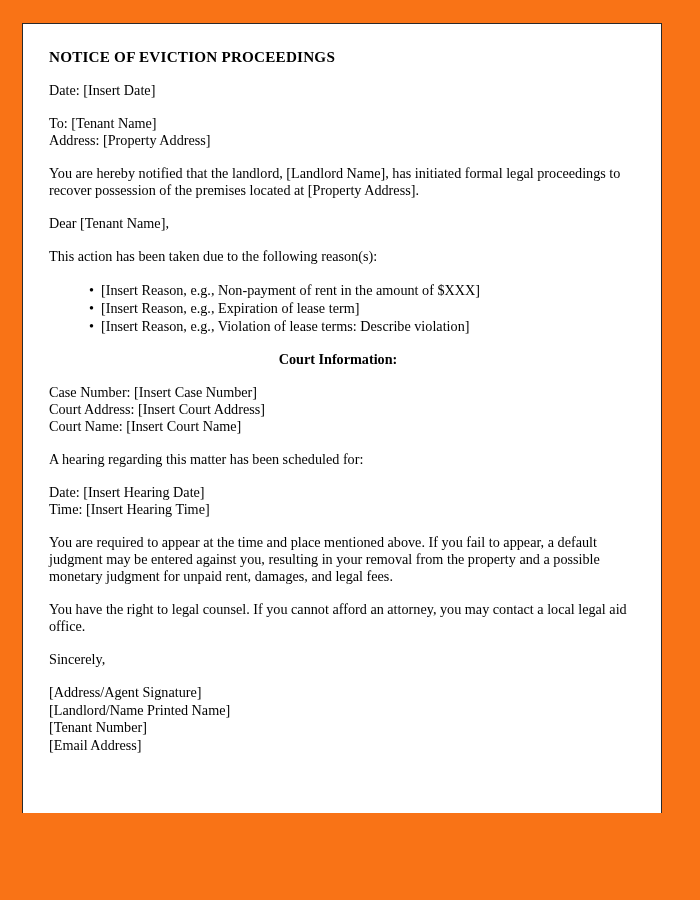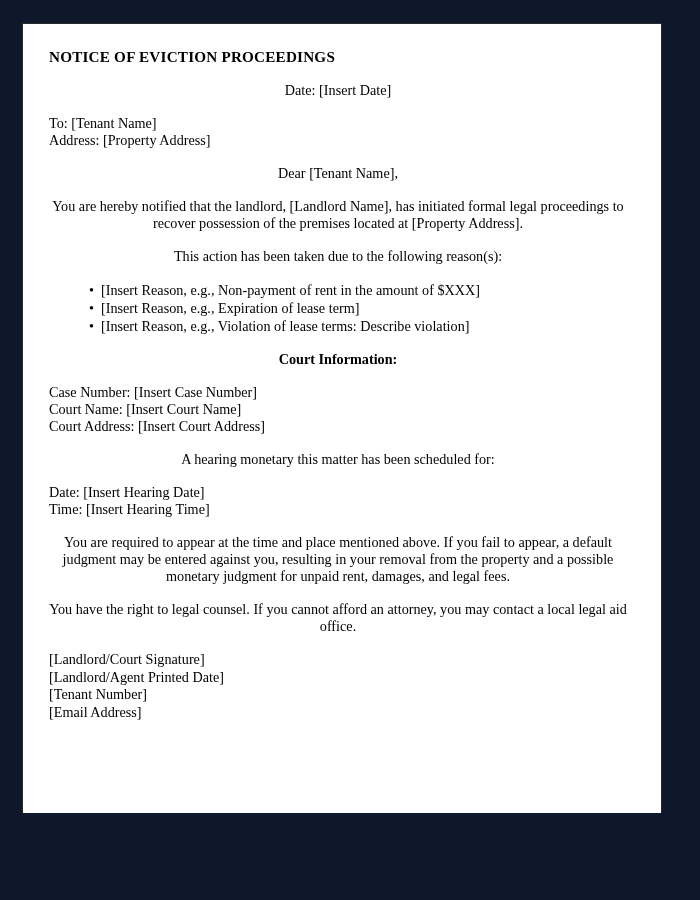--- a/index.html
+++ b/index.html
@@ -13,21 +13,21 @@
     height: 900px;
     overflow: hidden;
     font-family: "Liberation Serif", "DejaVu Serif", serif;
     color: #000000;
     -webkit-font-smoothing: antialiased;
   }
   .page-canvas {
     position: relative;
     width: 700px;
     height: 900px;
-    background: #0f172a;
+    background: #f97316;
   }
   
   .doc-frame {
     position: absolute;
     left: 22px;
     top: 23px;
     width: 640px;
     height: 790px;
     box-sizing: border-box;
     border-top: 1.6px solid #2a2a2a;
@@ -46,21 +46,21 @@
   }
   .doc-title {
     font-size: 15.2px;
     font-weight: bold;
     line-height: 19px;
     letter-spacing: 0.2px;
     margin: 0 0 16px 0;
   }
   .para {
     margin: 0 0 16px 0;
-    text-align: center;
+    text-align: left;
   }
   .para:last-child {
     margin-bottom: 0;
   }
   .block {
     margin: 8px 0 16px 0;
   }
   .block .line {
     display: block;
     line-height: 17px;
@@ -101,23 +101,23 @@
 
       <div class="doc-title">NOTICE OF EVICTION PROCEEDINGS</div>
 
       <div class="para">Date: [Insert Date]</div>
 
       <div class="block">
         <span class="line">To: [Tenant Name]</span>
         <span class="line">Address: [Property Address]</span>
       </div>
 
+      <div class="para">You are hereby notified that the landlord, [Landlord Name], has initiated formal legal proceedings to recover possession of the premises located at [Property Address].</div>
+
       <div class="para">Dear [Tenant Name],</div>
-
-      <div class="para">You are hereby notified that the landlord, [Landlord Name], has initiated formal legal proceedings to recover possession of the premises located at [Property Address].</div>
 
       <div class="para">This action has been taken due to the following reason(s):</div>
 
       <ul class="reason-list">
         <li>
           <span class="bullet-marker">•</span>
           <span>[Insert Reason, e.g., Non-payment of rent in the amount of $XXX]</span>
         </li>
         <li>
           <span class="bullet-marker">•</span>
@@ -126,38 +126,39 @@
         <li>
           <span class="bullet-marker">•</span>
           <span>[Insert Reason, e.g., Violation of lease terms: Describe violation]</span>
         </li>
       </ul>
 
       <div class="section-heading">Court Information:</div>
 
       <div class="block">
         <span class="line">Case Number: [Insert Case Number]</span>
+        <span class="line">Court Address: [Insert Court Address]</span>
         <span class="line">Court Name: [Insert Court Name]</span>
-        <span class="line">Court Address: [Insert Court Address]</span>
       </div>
 
-      <div class="para">A hearing monetary this matter has been scheduled for:</div>
+      <div class="para">A hearing regarding this matter has been scheduled for:</div>
 
       <div class="block">
         <span class="line">Date: [Insert Hearing Date]</span>
         <span class="line">Time: [Insert Hearing Time]</span>
       </div>
 
       <div class="para">You are required to appear at the time and place mentioned above. If you fail to appear, a default judgment may be entered against you, resulting in your removal from the property and a possible monetary judgment for unpaid rent, damages, and legal fees.</div>
 
       <div class="para">You have the right to legal counsel. If you cannot afford an attorney, you may contact a local legal aid office.</div>
 
+      <div class="para">Sincerely,</div>
 
       <div class="block sig-block">
-        <span class="line">[Landlord/Court Signature]</span>
-        <span class="line">[Landlord/Agent Printed Date]</span>
+        <span class="line">[Address/Agent Signature]</span>
+        <span class="line">[Landlord/Name Printed Name]</span>
         <span class="line">[Tenant Number]</span>
         <span class="line">[Email Address]</span>
       </div>
 
     </div>
   </div>
 </div>
 
 </body></html>

